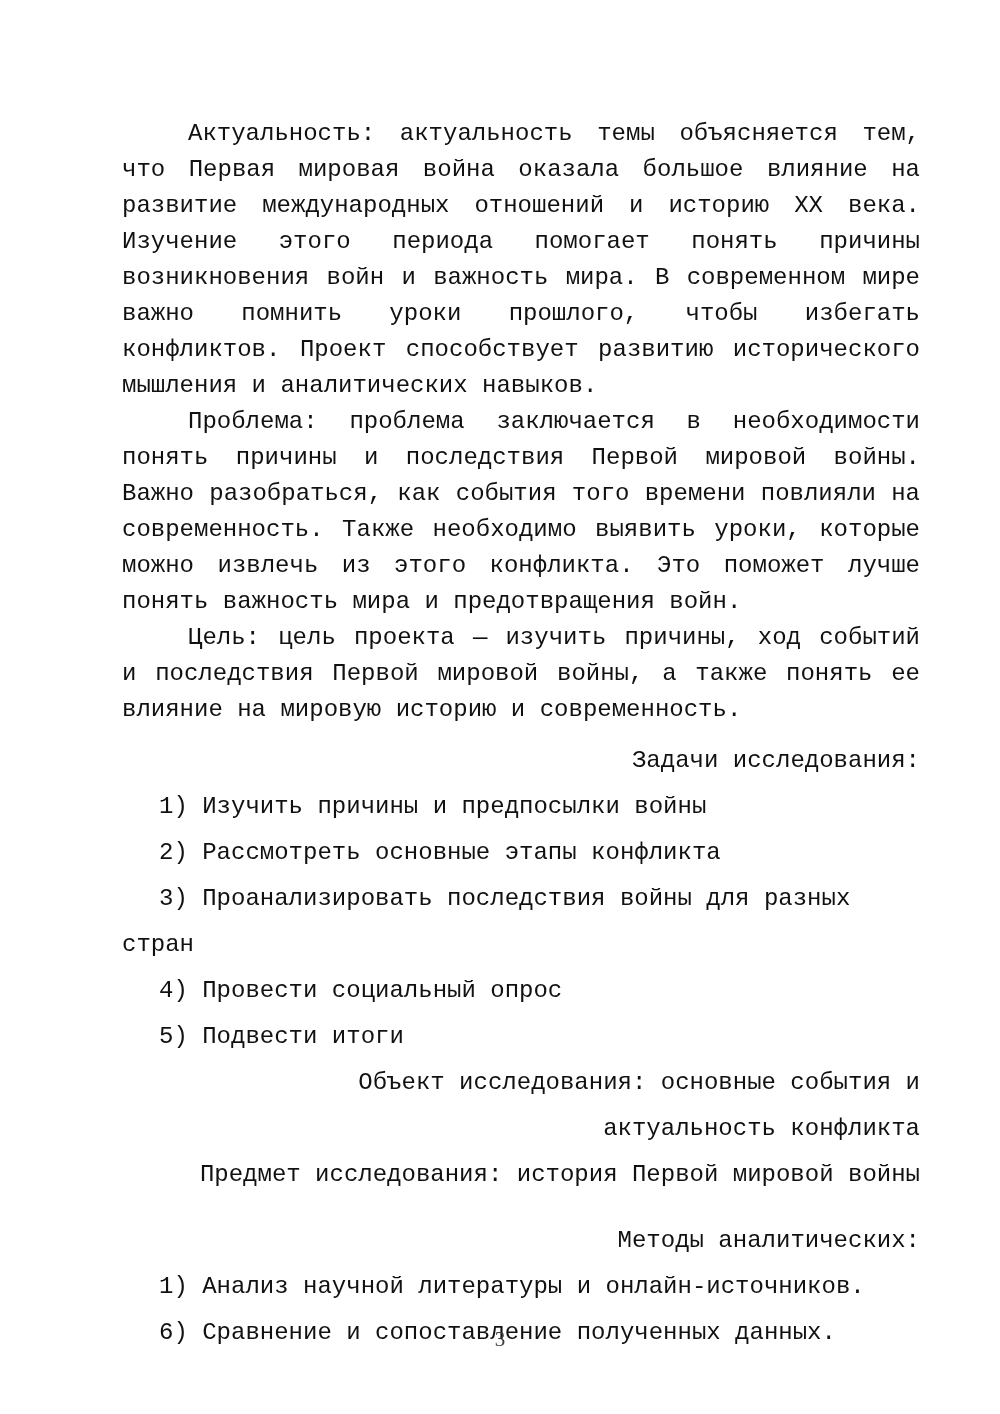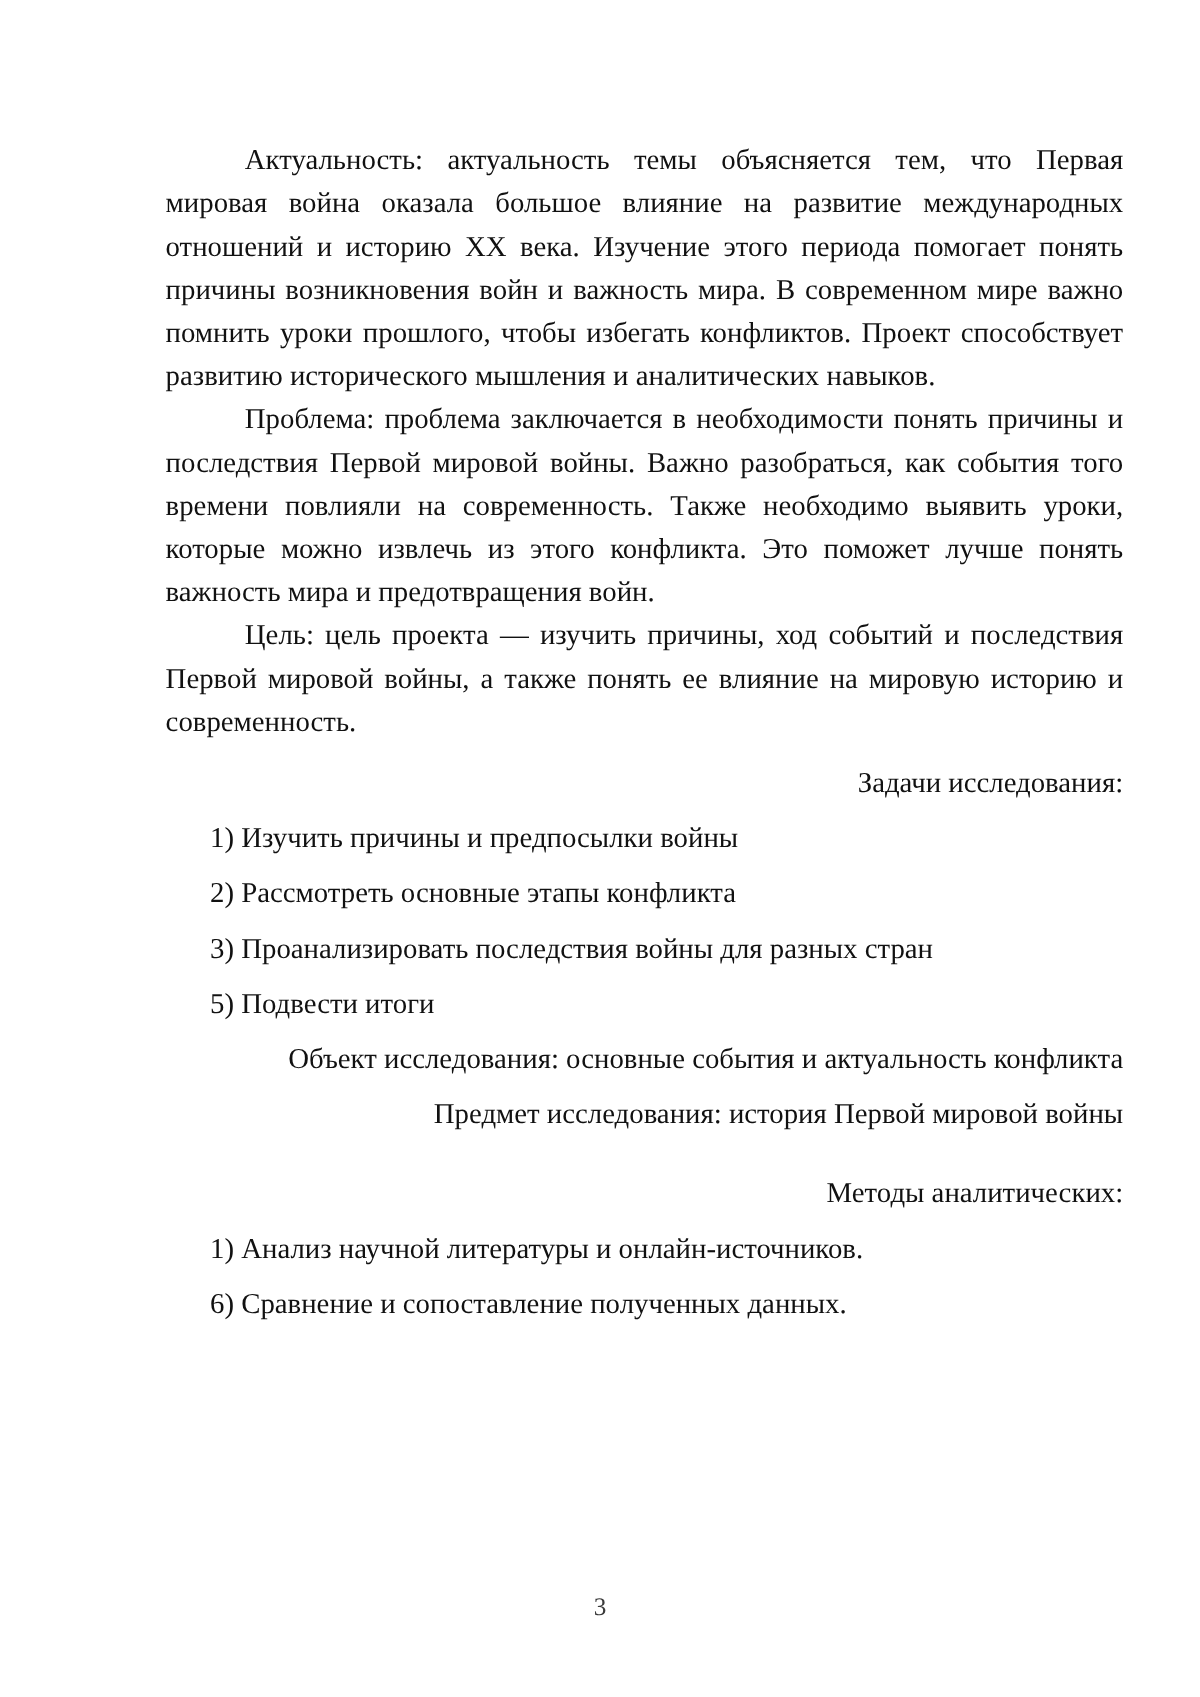--- a/index.html
+++ b/index.html
@@ -16,23 +16,24 @@
     margin: 0 auto;
     background: #ffffff;
     box-sizing: border-box;
     overflow: hidden;
     font-family: "Liberation Serif", "DejaVu Serif", serif;
     color: #111111;
   }
 
   .content {
     position: absolute;
-    left: 138px;
+    left: 122px;
     top: 90px;
     width: 798px;
+    font-family: Liberation Mono, monospace;
   }
 
   .doc-title {
     font-size: 25px;
     font-weight: bold;
     text-align: center;
     letter-spacing: 0.5px;
     margin: 0 0 26px 0;
     line-height: 1.2;
   }
@@ -95,20 +96,21 @@
 
     <p class="para">Цель: цель проекта — изучить причины, ход событий и последствия Первой мировой войны, а также понять ее влияние на мировую историю и современность.</p>
 
     <div class="spacer-sm"></div>
 
     <p class="lead-line">Задачи исследования:</p>
 
     <p class="list-item">1) Изучить причины и предпосылки войны</p>
     <p class="list-item">2) Рассмотреть основные этапы конфликта</p>
     <p class="list-item">3) Проанализировать последствия войны для разных стран</p>
+    <p class="list-item">4) Провести социальный опрос</p>
     <p class="list-item">5) Подвести итоги</p>
 
     <p class="lead-line">Объект исследования: основные события и актуальность конфликта</p>
 
     <p class="lead-line">Предмет исследования: история Первой мировой войны</p>
 
     <div class="spacer-sm"></div>
 
 
     <div class="spacer-sm"></div>

